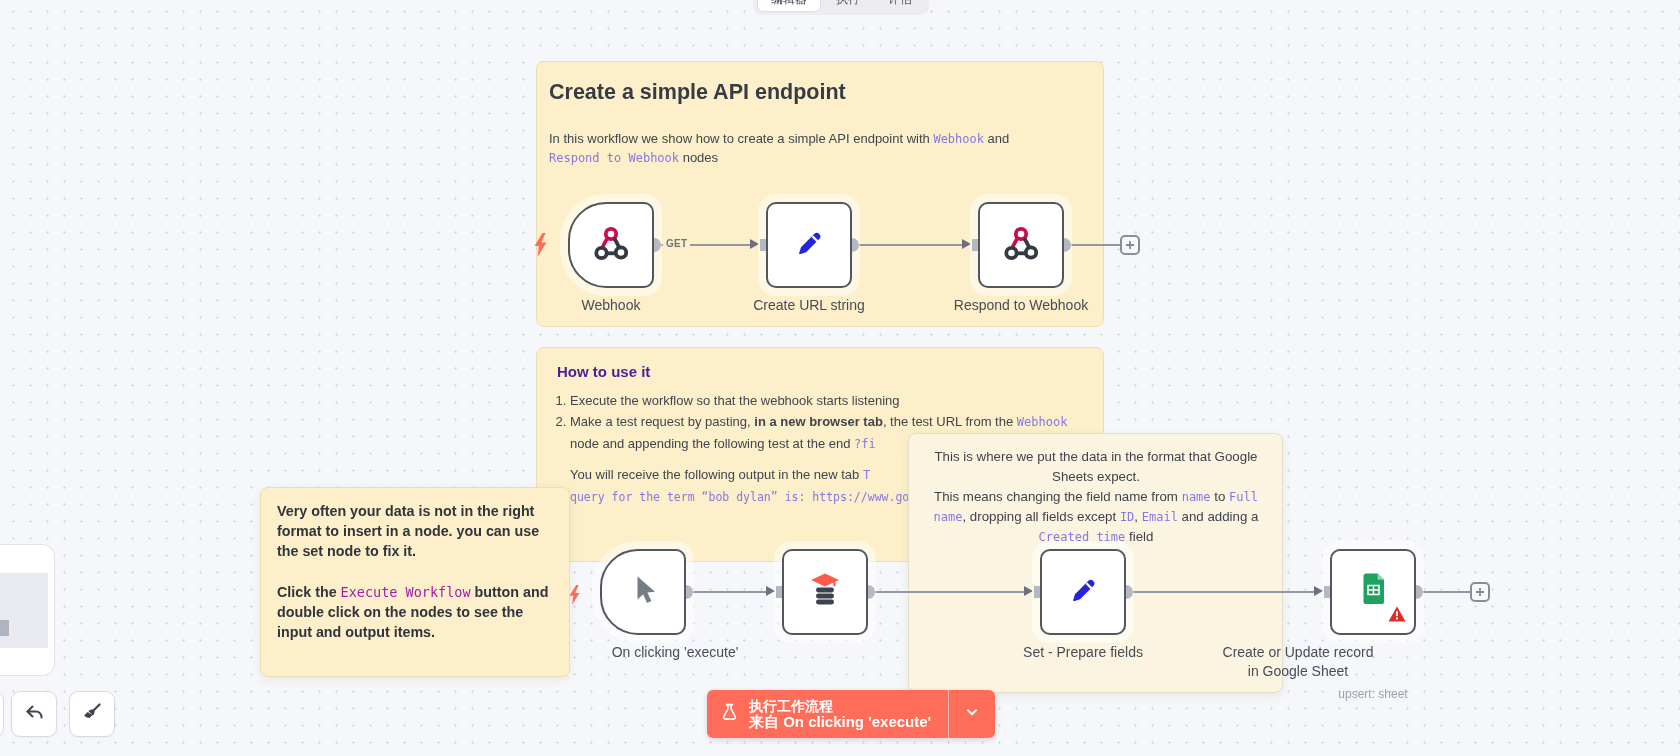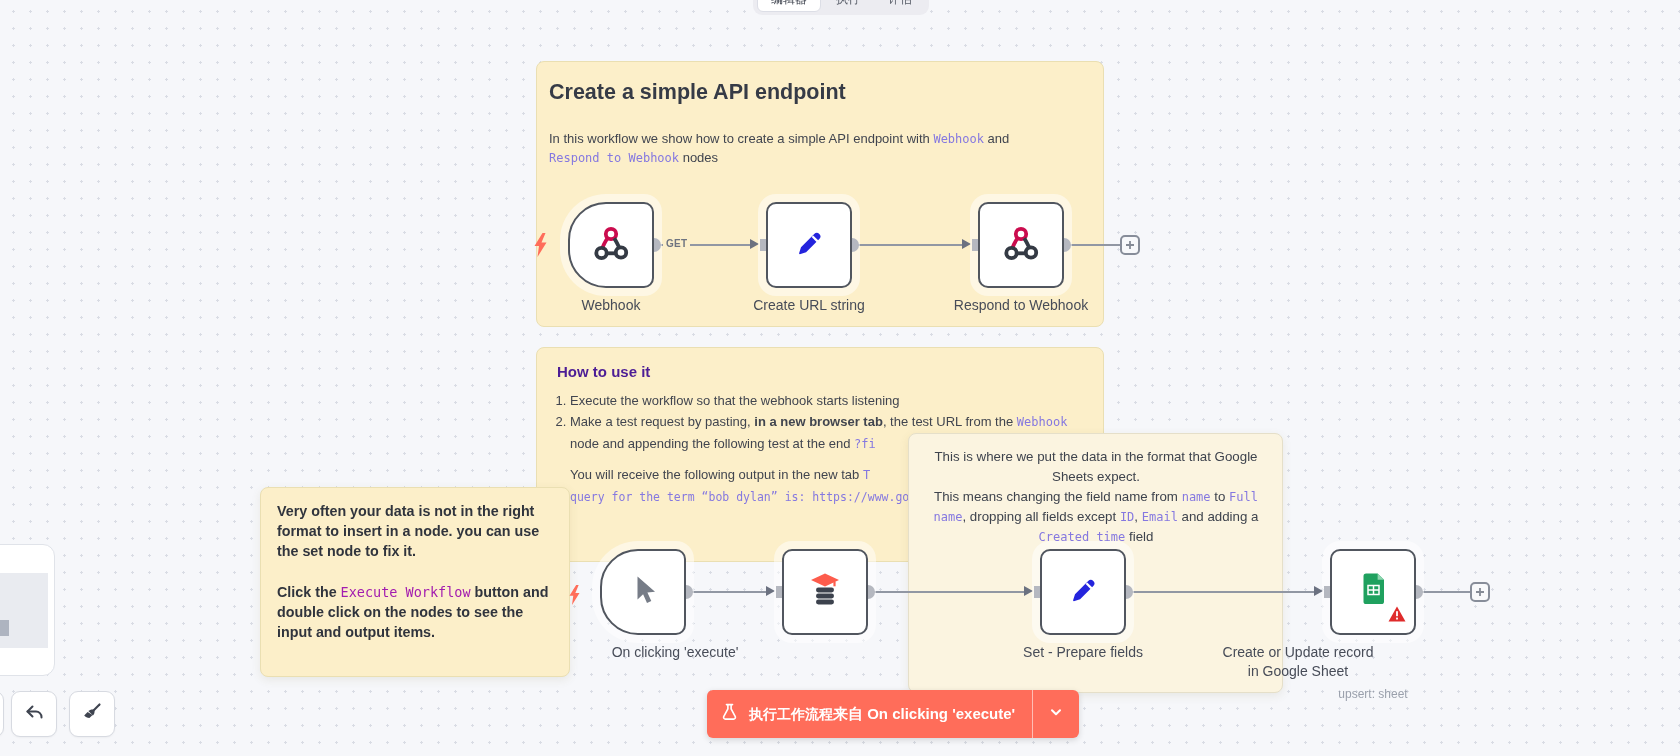--- a/index.html
+++ b/index.html
@@ -45,21 +45,21 @@
   
   .tabbar{position:absolute;left:753px;top:-16px;height:31px;background:#ececf1;border-radius:9px;
         display:flex;align-items:center;padding:3px 4px;gap:2px;box-sizing:border-box;}
   .tab{font-size:12px;color:#5d626d;padding:4px 13px;border-radius:6px;white-space:nowrap;cursor:pointer;}
   .tab.active{background:#fff;border:1px solid #dcdee6;color:#3d424d;font-weight:500;padding:3px 13px;}
 
   
   .execbtn{position:absolute;left:707px;top:690px;height:48px;background:#ff6d5a;border-radius:6px;display:flex;
         color:#fff;box-shadow:0 2px 6px rgba(0,0,0,.14);cursor:pointer;}
   .exec-main{display:flex;align-items:center;gap:10px;padding:0 17px 0 13px;}
-  .exec-lines{display:flex;flex-direction:row;line-height:16px;}
+  .exec-lines{display:flex;flex-direction:column;line-height:16px;}
   .exec-l1{font-size:14px;font-weight:700;}
   .exec-l2{font-size:15px;font-weight:700;}
   .exec-div{width:1px;background:rgba(255,255,255,.55);margin:0;}
   .exec-chev{width:46px;display:flex;align-items:center;justify-content:center;}
 
   
   .minimap{position:absolute;left:-14px;top:544px;width:69px;height:132px;background:#fff;border:1px solid #e0e3e9;border-radius:12px;box-sizing:border-box;}
   .minimap-view{position:absolute;left:0;top:573px;width:48px;height:75px;background:#e9ebf0;}
   .minimap-handle{position:absolute;left:0;top:620px;width:9px;height:16px;background:#aeb4c0;}
   .ctlbtn{position:absolute;top:691px;width:46px;height:46px;background:#fff;border:1.5px solid #d7dae1;border-radius:9px;

